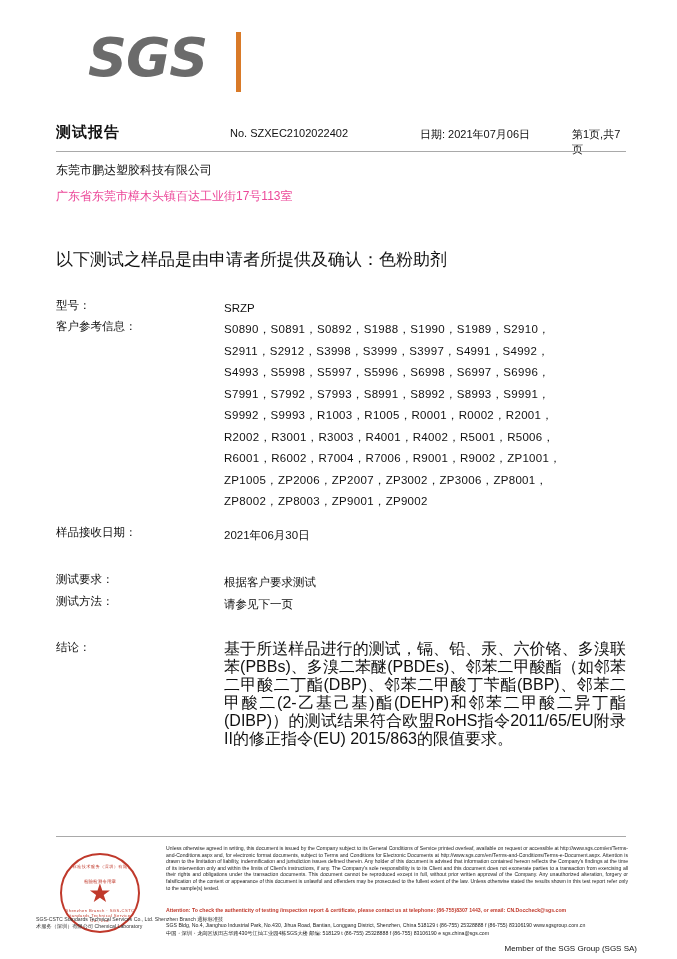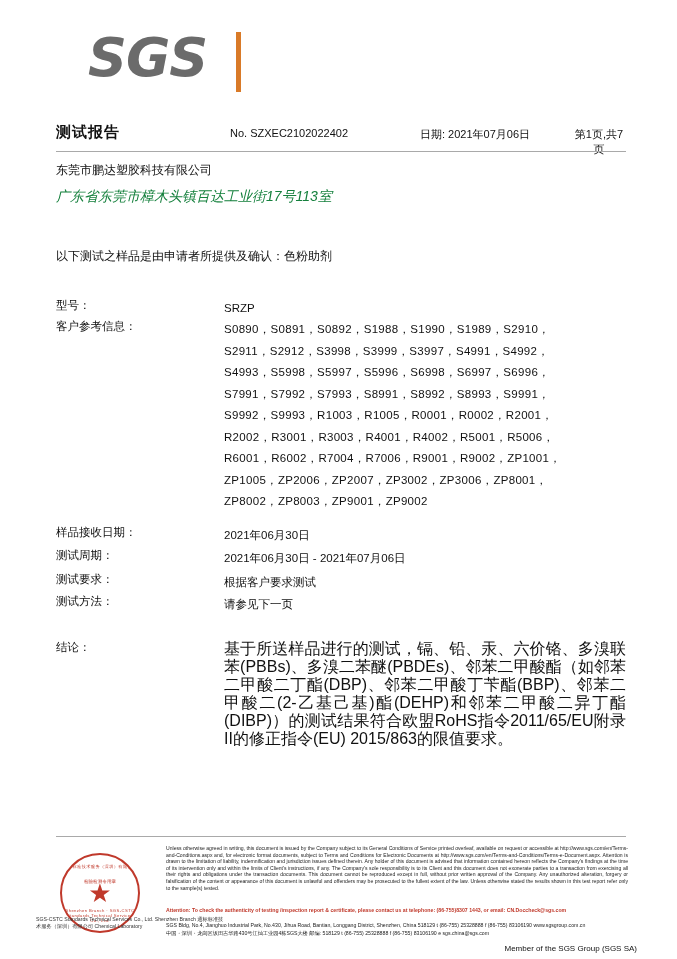--- a/index.html
+++ b/index.html
@@ -49,21 +49,20 @@
     background: #d97a28;
   }
 
   
   .title-row {
     position: absolute;
     left: 56px;
     top: 123px;
     width: 570px;
     height: 24px;
-    text-align: center;
   }
   .doc-title {
     position: absolute;
     left: 0;
     top: 0;
     font-size: 15px;
     font-weight: bold;
     color: #111;
     letter-spacing: 1px;
   }
@@ -103,31 +102,30 @@
     position: absolute;
     left: 56px;
     top: 162px;
     font-size: 12px;
     color: #111;
   }
   .company-addr {
     position: absolute;
     left: 56px;
     top: 188px;
-    font-size: 14px;
-    color: #15803d;
-    font-style: italic;
+    font-size: 12px;
+    color: #ec4899;
   }
 
   
   .sample-stmt {
     position: absolute;
     left: 56px;
     top: 248px;
-    font-size: 12px;
+    font-size: 17px;
     color: #111;
   }
 
   
   .field {
     position: absolute;
     left: 56px;
     font-size: 11.5px;
     color: #111;
     width: 570px;
@@ -310,23 +308,20 @@
       <div>R2002，R3001，R3003，R4001，R4002，R5001，R5006，</div>
       <div>R6001，R6002，R7004，R7006，R9001，R9002，ZP1001，</div>
       <div>ZP1005，ZP2006，ZP2007，ZP3002，ZP3006，ZP8001，</div>
       <div>ZP8002，ZP8003，ZP9001，ZP9002</div>
     </div>
 
   <div class="field f-recv">
     <span class="lbl">样品接收日期：</span><span class="val">2021年06月30日</span>
   </div>
 
-  <div class="field f-period">
-    <span class="lbl">测试周期：</span><span class="val">2021年06月30日 - 2021年07月06日</span>
-  </div>
 
   <div class="field f-req">
     <span class="lbl">测试要求：</span><span class="val">根据客户要求测试</span>
   </div>
 
   <div class="field f-method">
     <span class="lbl">测试方法：</span><span class="val">请参见下一页</span>
   </div>
 
 

